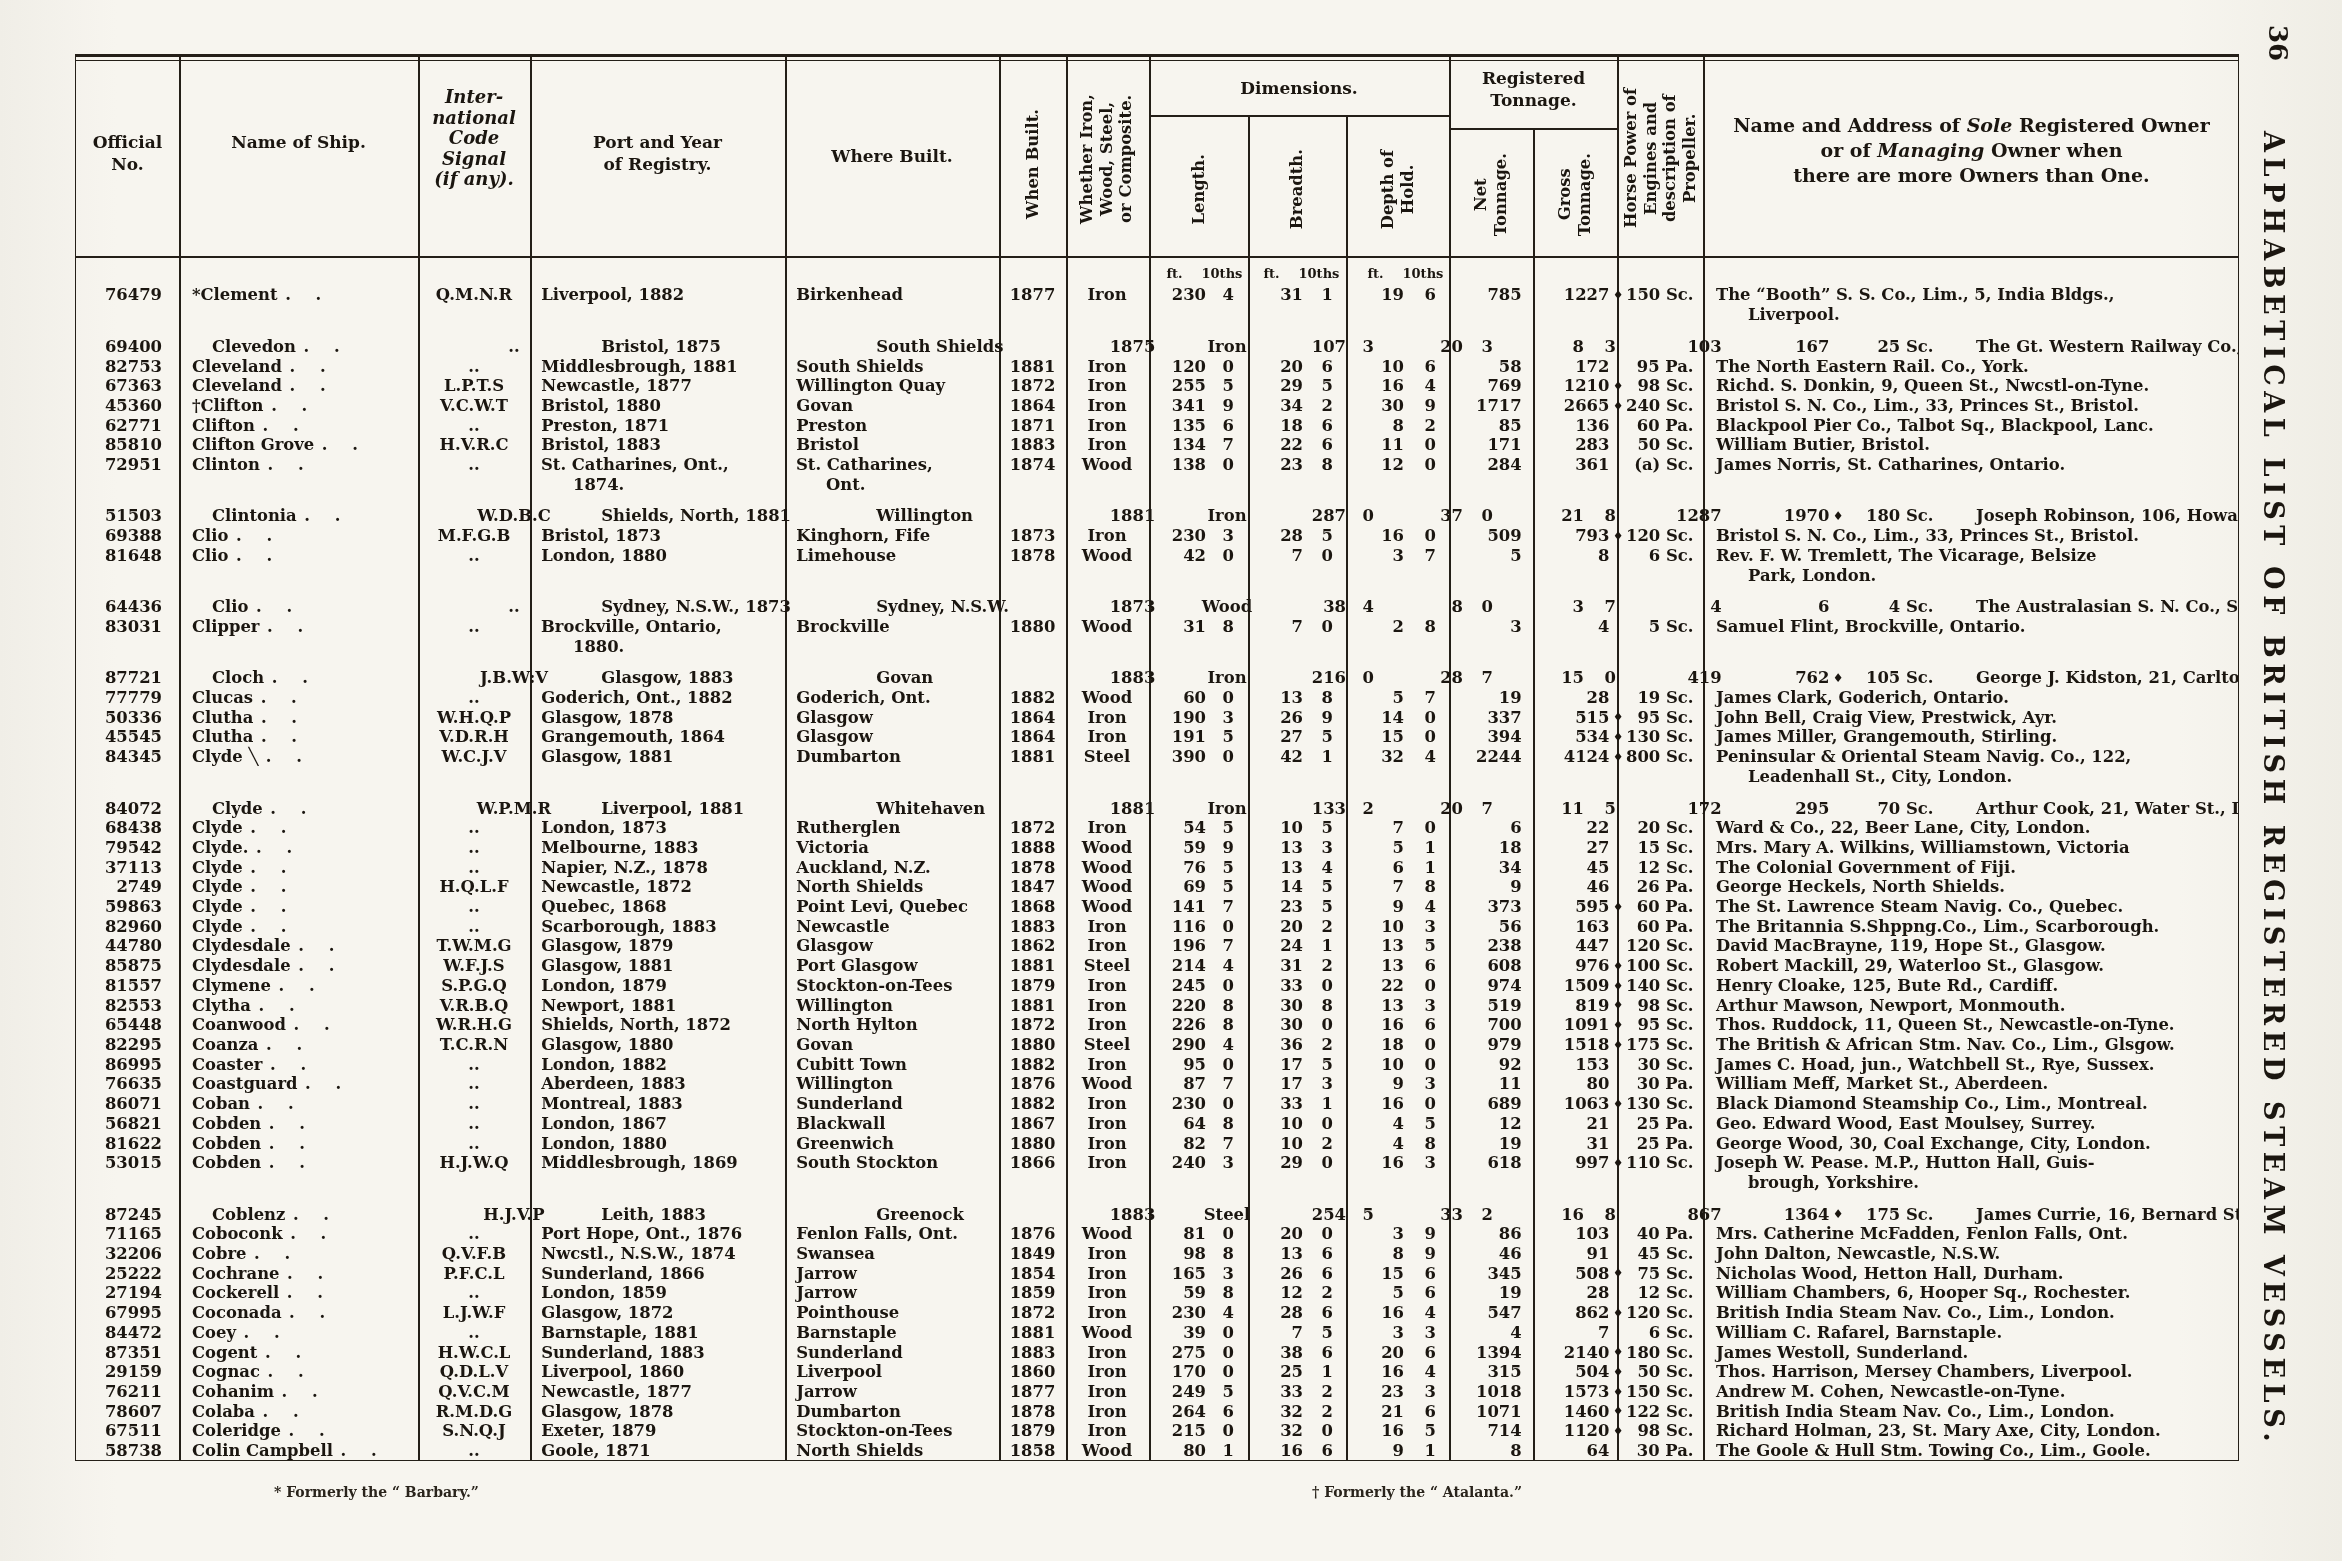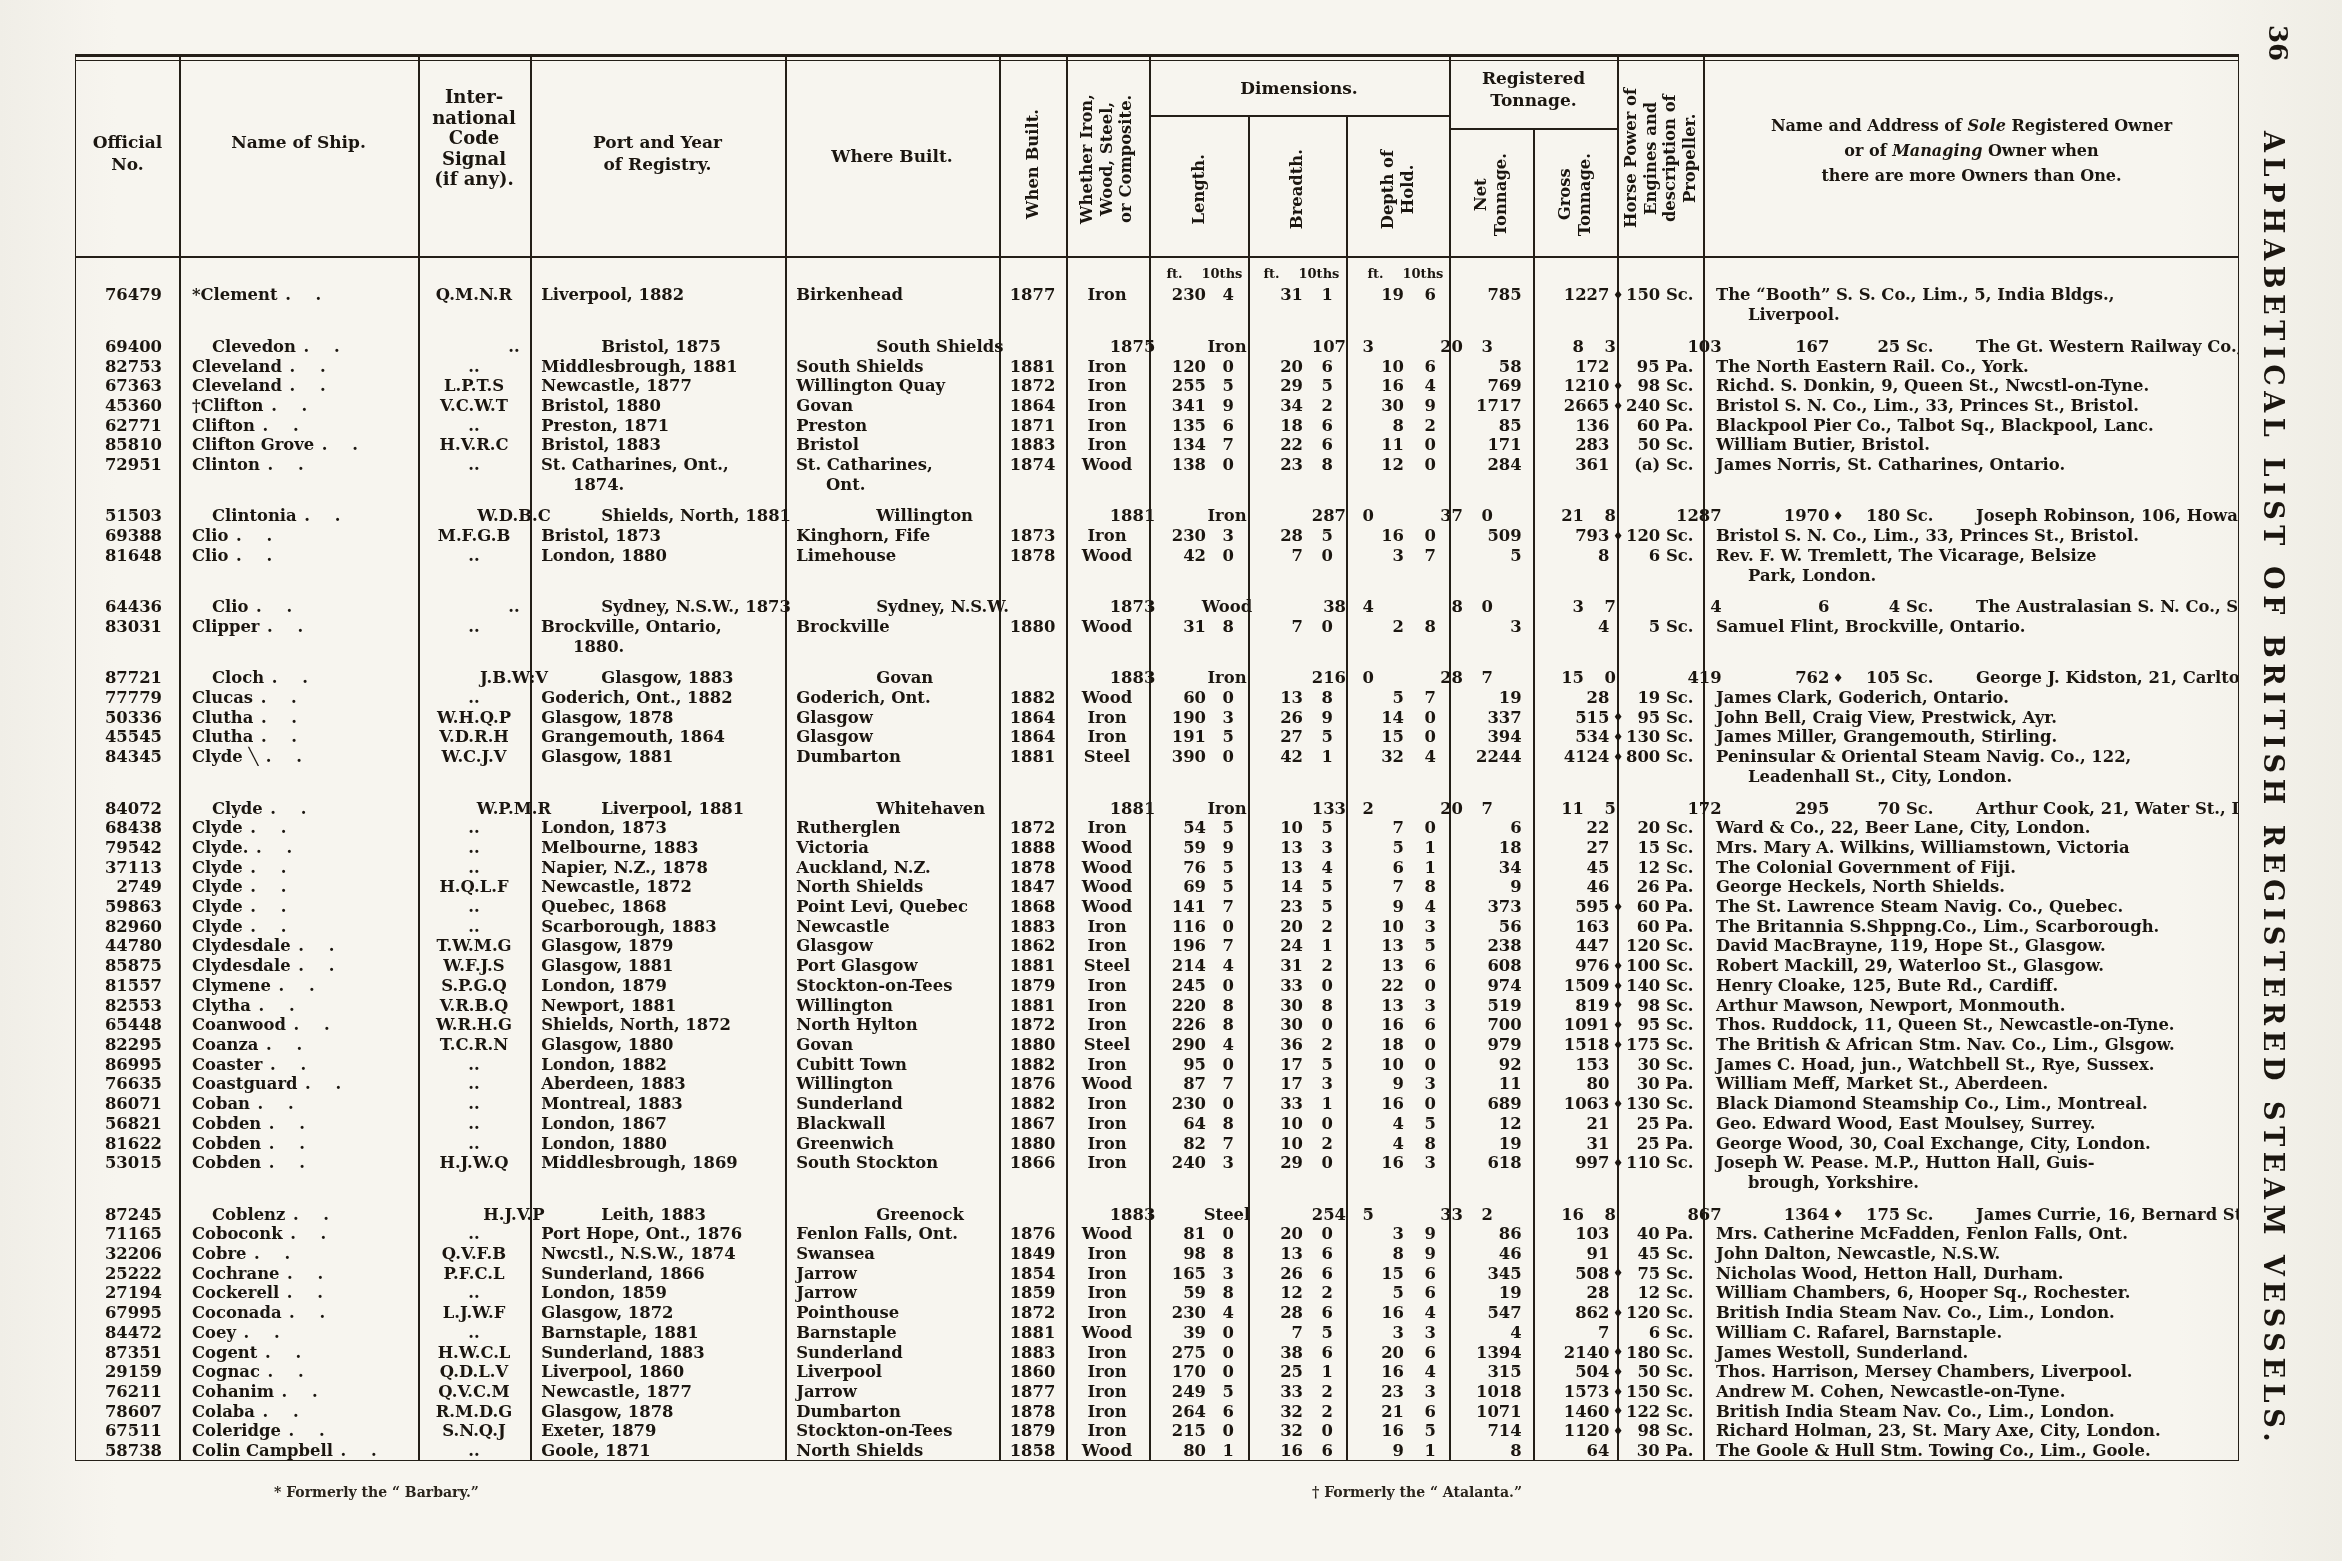--- a/index.html
+++ b/index.html
@@ -6,25 +6,25 @@
   html,body{width:2342px;height:1562px;}
   body{background:#efede6;font-family:"DejaVu Serif","Liberation Serif",serif;color:#1b1610;overflow:hidden;}
   #page{position:absolute;inset:0;background:linear-gradient(90deg,#f0eee7 0%,#f7f5ef 5%,#f7f5ef 93%,#efede5 100%);}
   #sheet-table{position:absolute;left:75px;top:54px;width:2164px;height:1407px;border:1.9px solid #241f18;border-top-width:3.7px;font-weight:bold;background:transparent;}
   #sheet-table::before{content:"";position:absolute;left:0;right:0;top:2.8px;height:0.9px;background:#241f18;}
   .vline{position:absolute;width:1.9px;top:0;bottom:0;background:#241f18;}
   .vline.sub{top:60px;}
   .vline.sub2{top:73px;}
   .thead{position:absolute;top:0;left:0;right:0;height:201px;border-bottom:2.8px solid #241f18;}
   .hlab{position:absolute;text-align:center;white-space:pre-line;font-size:17px;line-height:21.5px;}
-  .hlab.sm{font-size:18px;line-height:20.6px;}
+  .hlab.sm{font-size:18px;line-height:20.6px;font-style:italic;}
   .gline{position:absolute;height:1.9px;background:#241f18;}
   .vlab{position:absolute;display:flex;align-items:center;justify-content:center;}
   .vlab > span{writing-mode:vertical-rl;transform:rotate(180deg);white-space:pre-line;font-size:16.4px;line-height:19.7px;text-align:center;}
-  .ownhead{position:absolute;left:1627px;width:537px;top:56px;text-align:center;font-size:16px;line-height:25px;}
+  .ownhead{position:absolute;left:1627px;width:537px;top:56px;text-align:center;font-size:19px;line-height:25px;}
   .ital{font-style:italic;}
   .tbody{position:absolute;top:204px;bottom:0;left:0;right:0;padding-top:1.9px;font-size:16.4px;line-height:19.7px;overflow:hidden;}
   .ftrow{position:relative;height:22.5px;font-size:13px;}
   .ftcell{position:absolute;top:0.9px;display:flex;justify-content:flex-end;gap:19px;padding-right:5.6px;}
   .row{display:flex;align-items:flex-start;}
   .row.gap{margin-top:12px;gap:20px;}
   .c{flex:0 0 auto;white-space:pre-line;}
   .c-no{width:103px;text-align:right;padding-right:17px;}
   .c-name{width:239px;padding-left:13px;}
   .c-name::after{content:" .\00a0\00a0\00a0.";letter-spacing:1.9px;}

